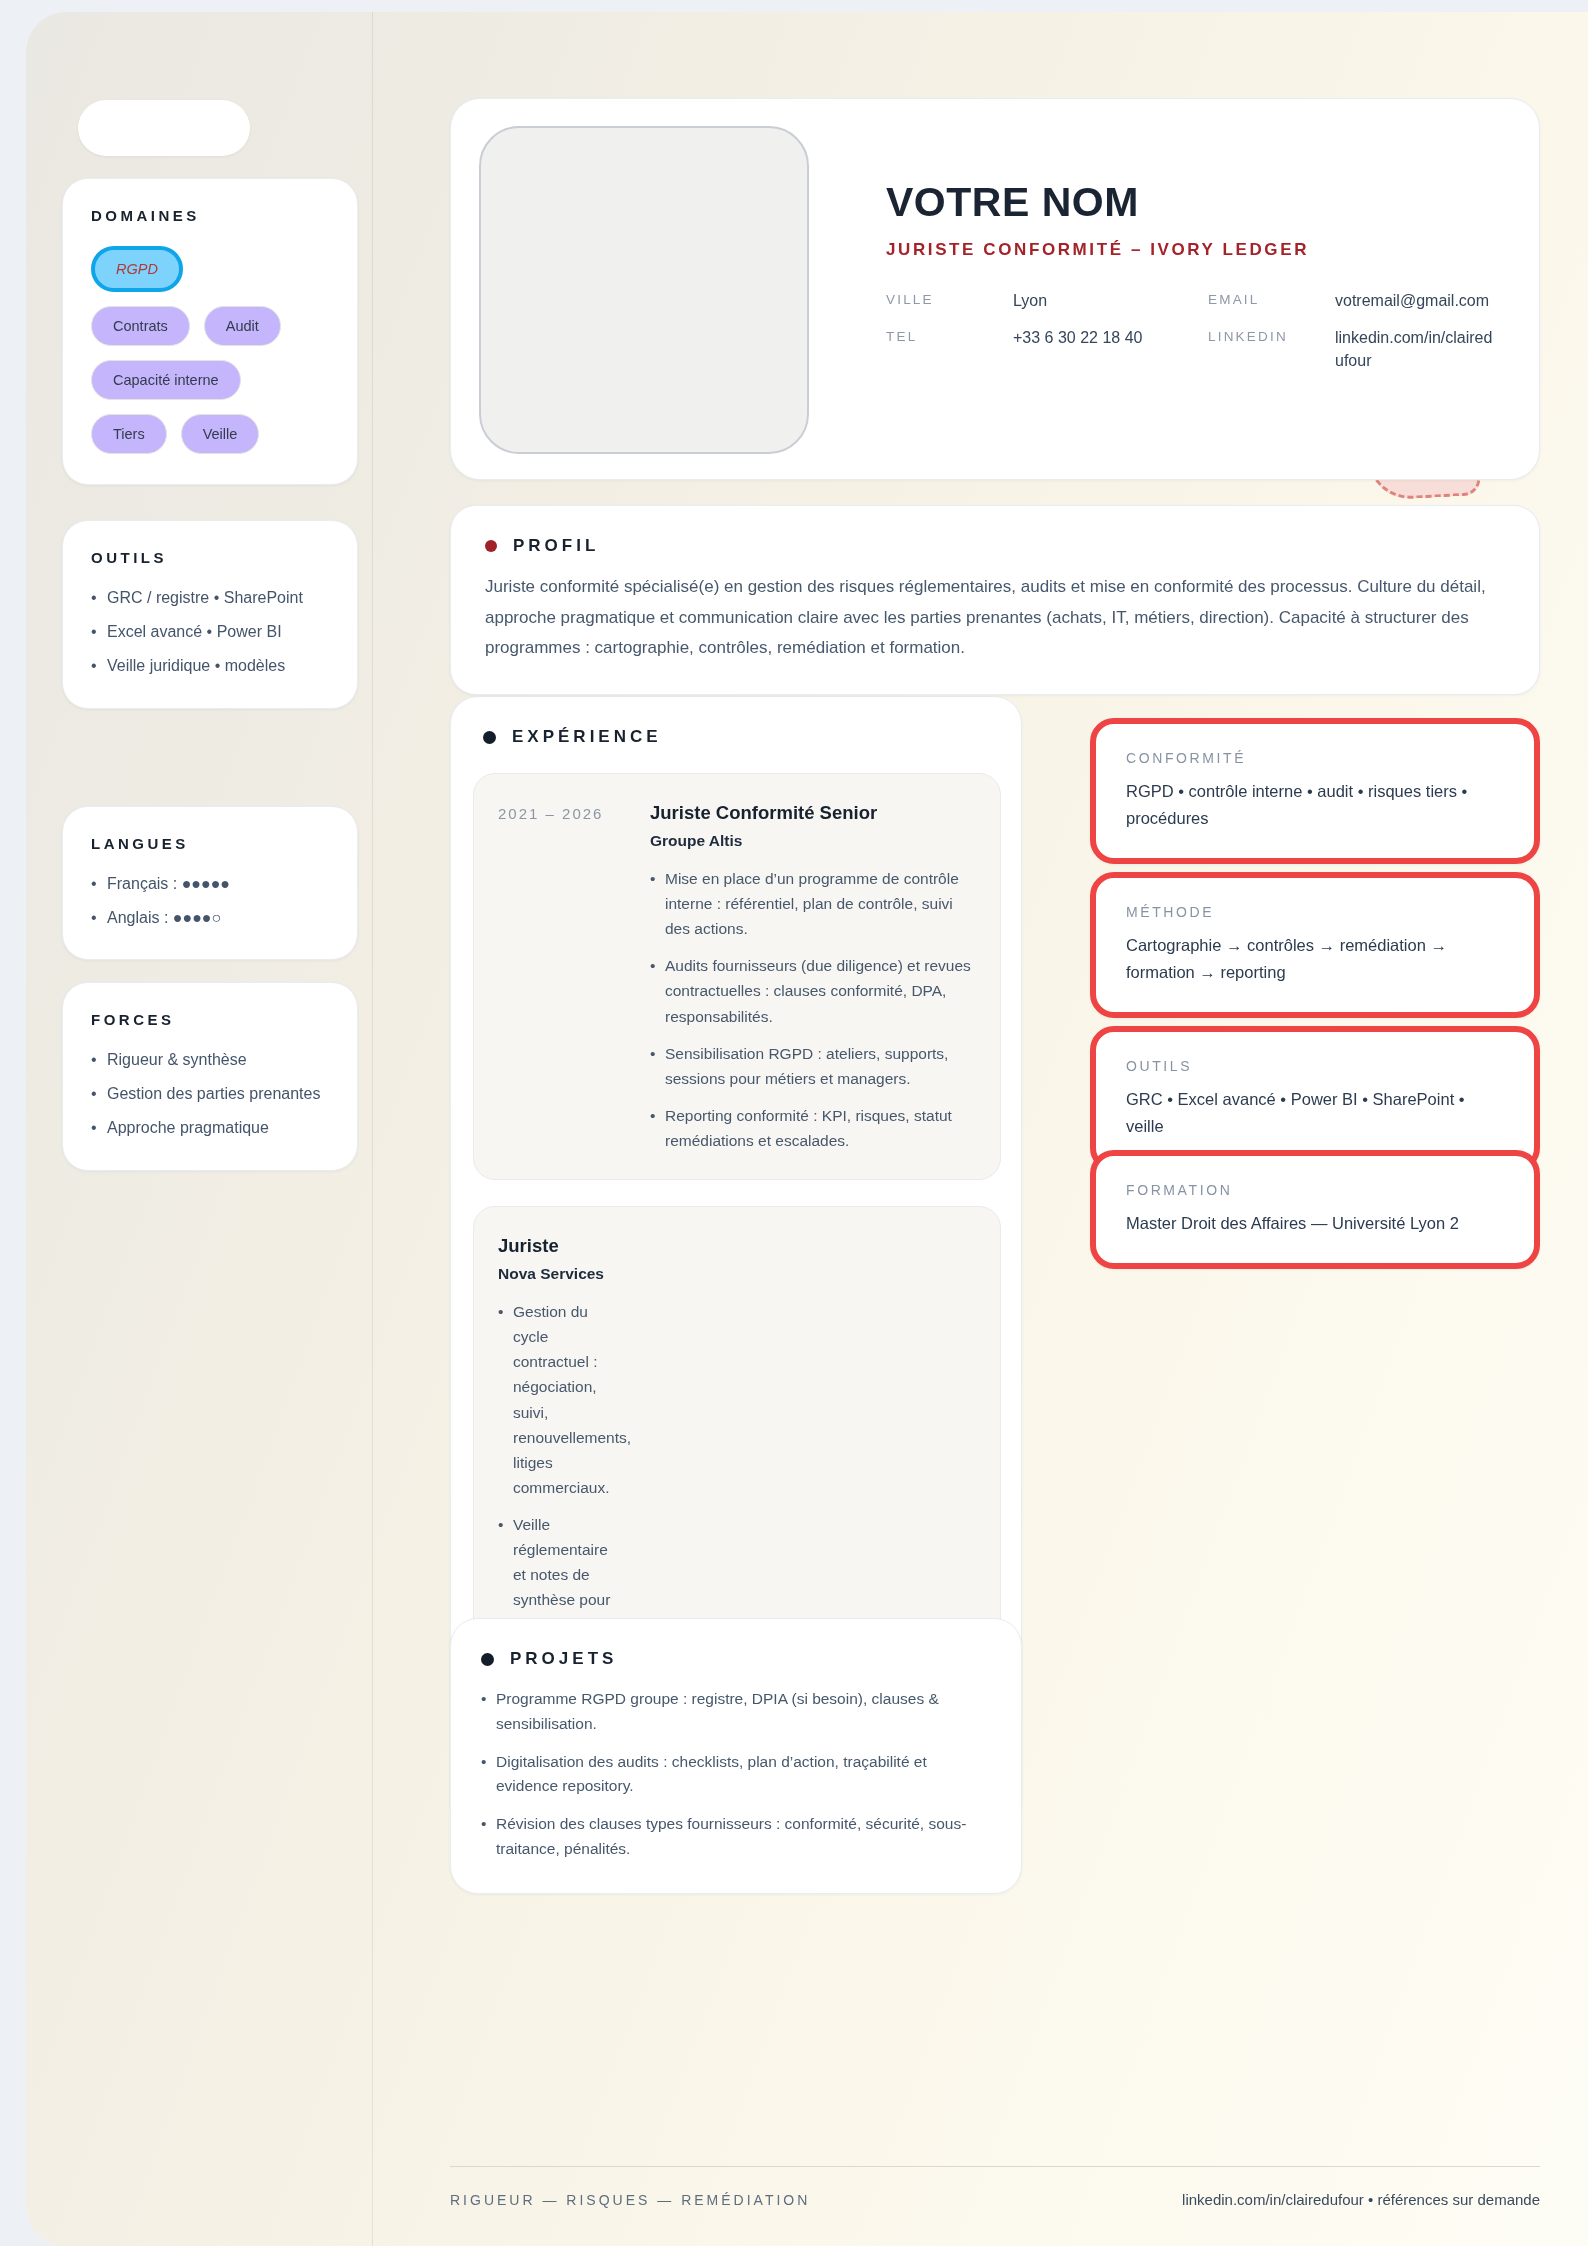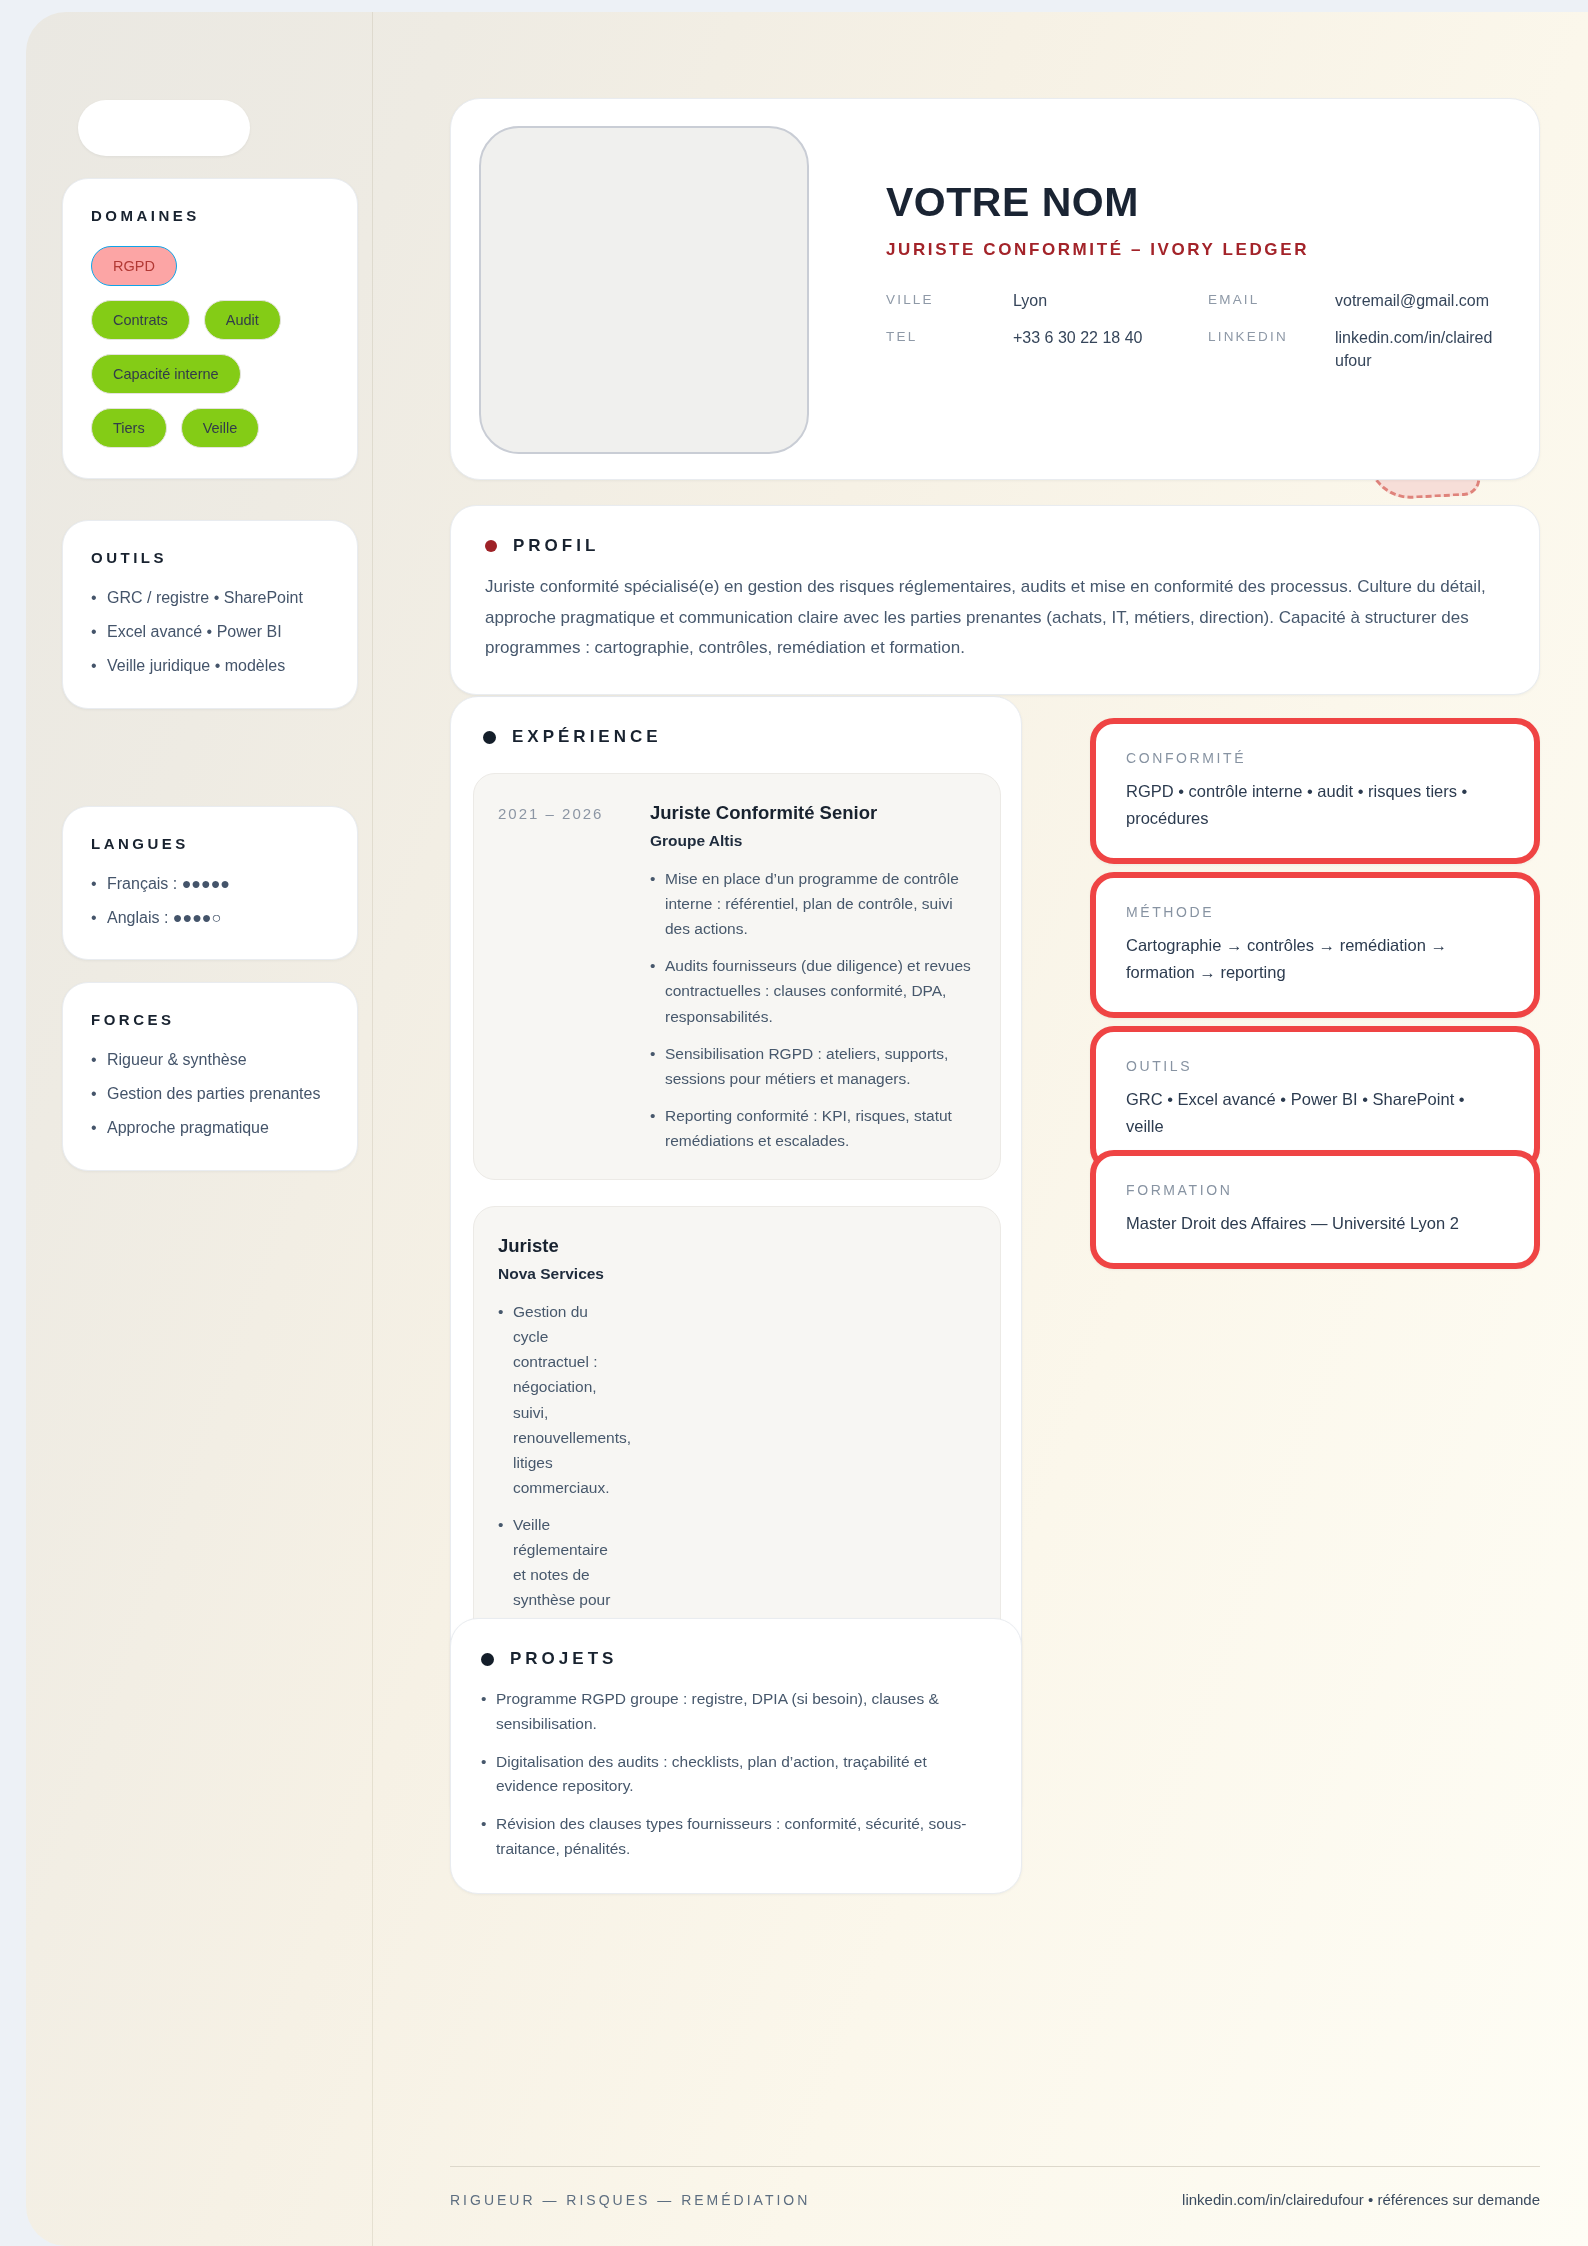--- a/index.html
+++ b/index.html
@@ -16,22 +16,22 @@
     box-shadow:0 1px 3px rgba(25,35,55,0.05); position:absolute; }
 
   
   .logo-pill { position:absolute; left:78px; top:100px; width:172px; height:56px;
     background:#fff; border-radius:28px; box-shadow:0 1px 3px rgba(25,35,55,0.06); }
   .side-card { left:62px; width:296px; padding:28px 28px 30px 28px; }
   .side-title { font-size:15px; font-weight:800; letter-spacing:3.5px; color:#18222f; }
   .tag-rows { margin-top:22px; display:flex; flex-direction:column; gap:14px; }
   .tag-row { display:flex; gap:14px; }
   .tag { display:inline-block; padding:11px 21px; border-radius:999px; font-size:14.5px;
-    background:#84cc16; border:1px solid #e4e3df; color:#323c4a; }
-  .tag.active { background:#fca5a5; border:1px solid #0ea5e9; color:#b23934; }
+    background:#c4b5fd; border:1px solid #e4e3df; color:#323c4a; }
+  .tag.active { background:#7dd3fc; border:4px solid #0ea5e9; color:#b23934;font-style:italic; }
   .side-list { margin-top:20px; list-style:none; }
   .side-list li { position:relative; padding-left:16px; font-size:16px; line-height:1.45;
     color:#44546a; margin-top:11px; }
   .side-list li::before { content:"•"; position:absolute; left:0; top:0; color:#44546a; }
 
   
   .header-card { left:450px; top:98px; width:1090px; height:382px; border-radius:30px; z-index:2; }
   .photo { position:absolute; left:28px; top:27px; width:330px; height:328px;
     background:#f0f0ee; border:2px solid #c9cdd5; border-radius:40px; }
   .id-block { position:absolute; left:435px; top:80px; width:630px; }

